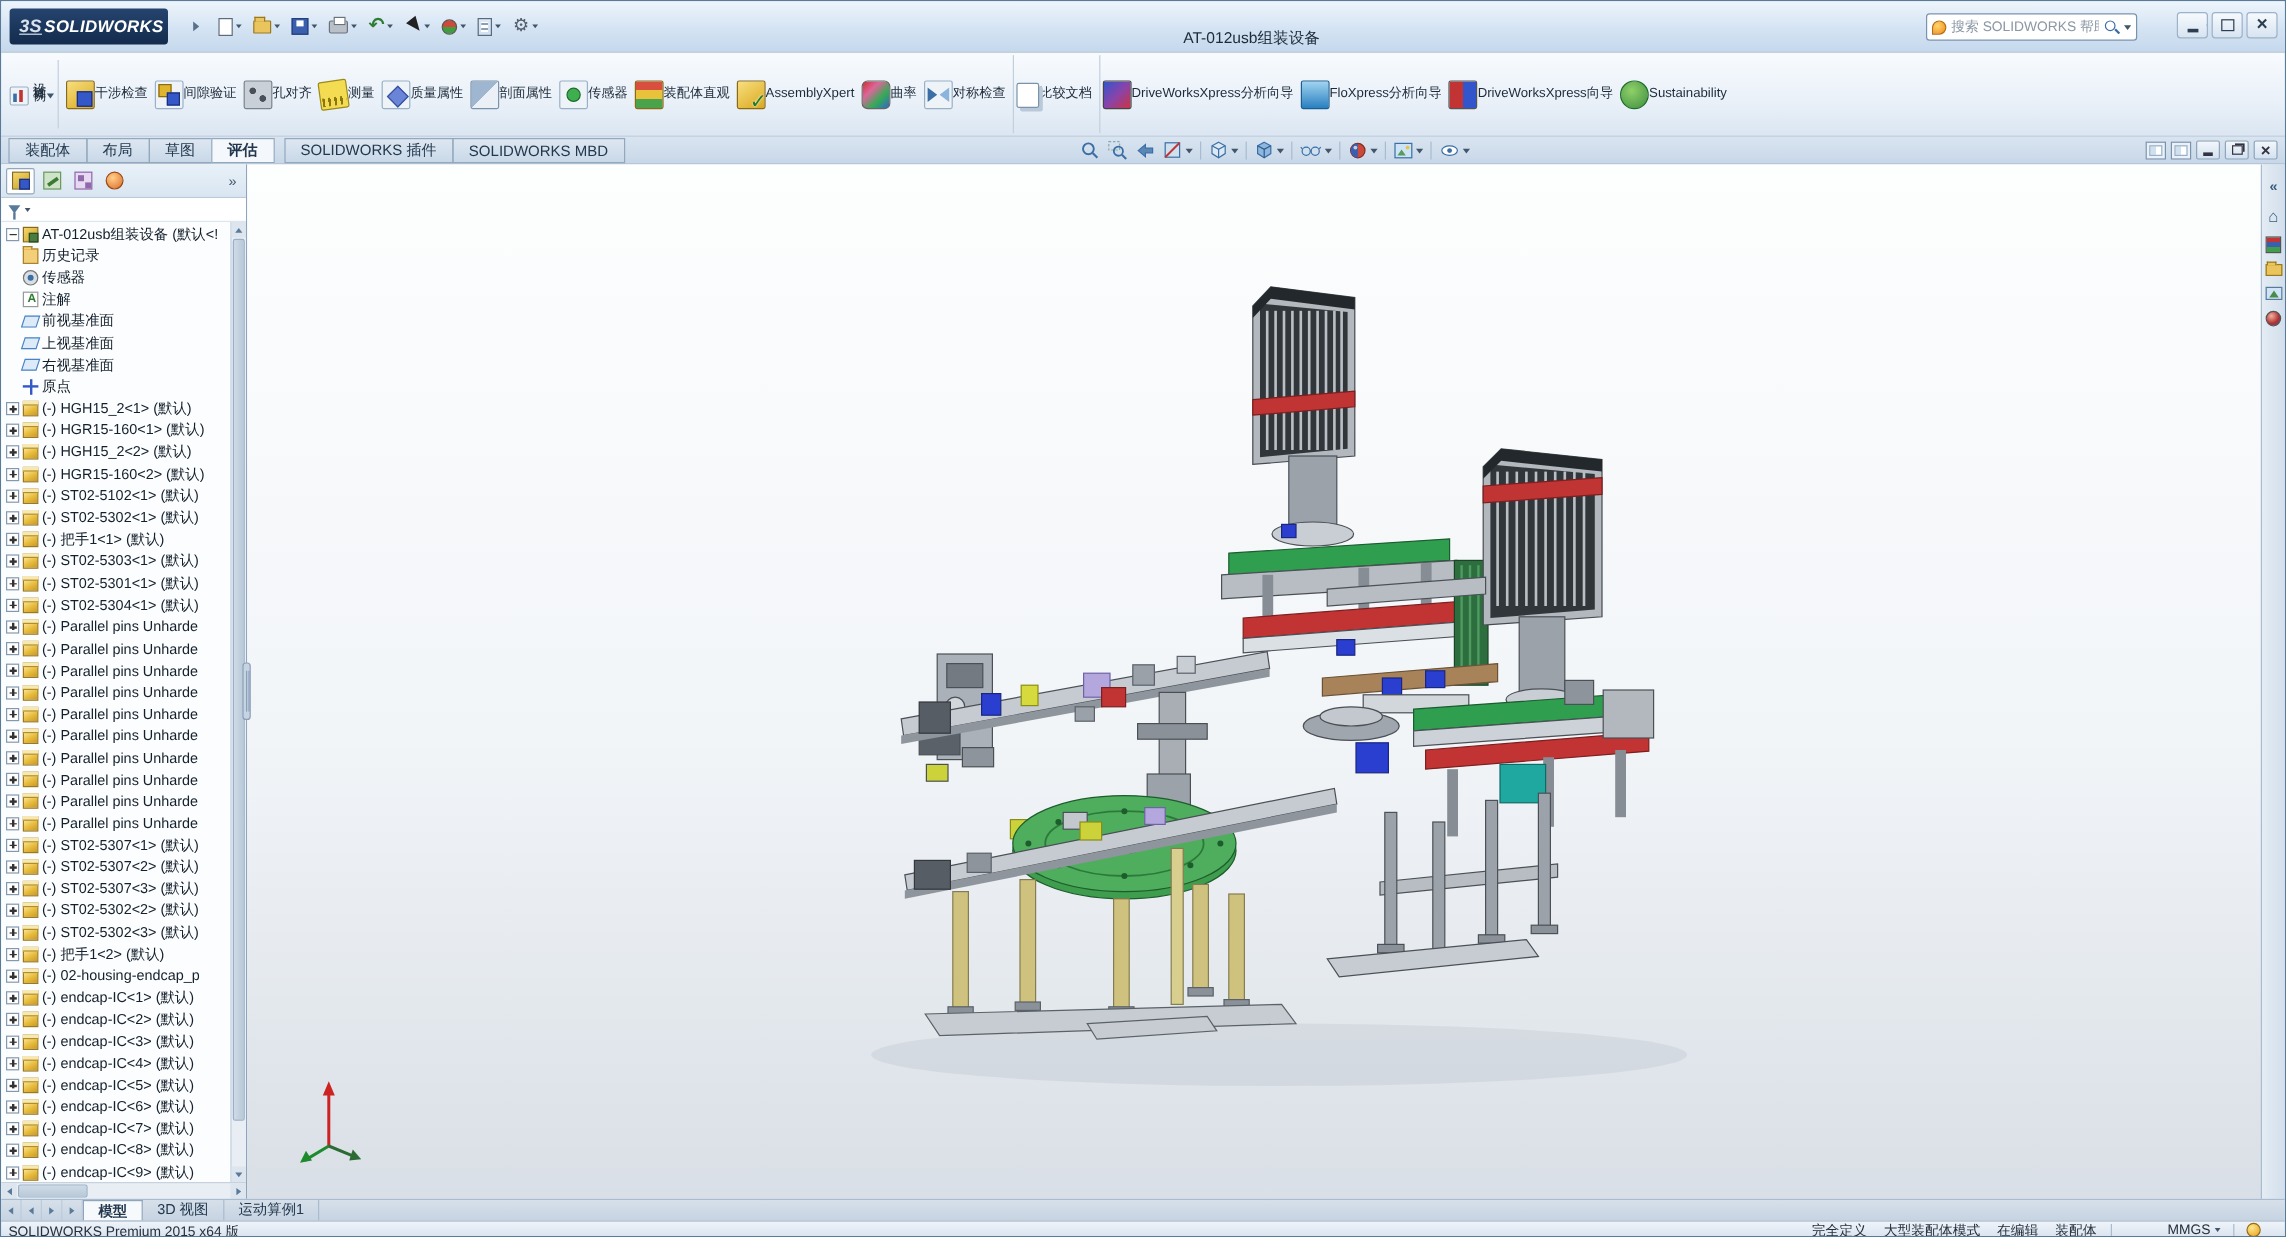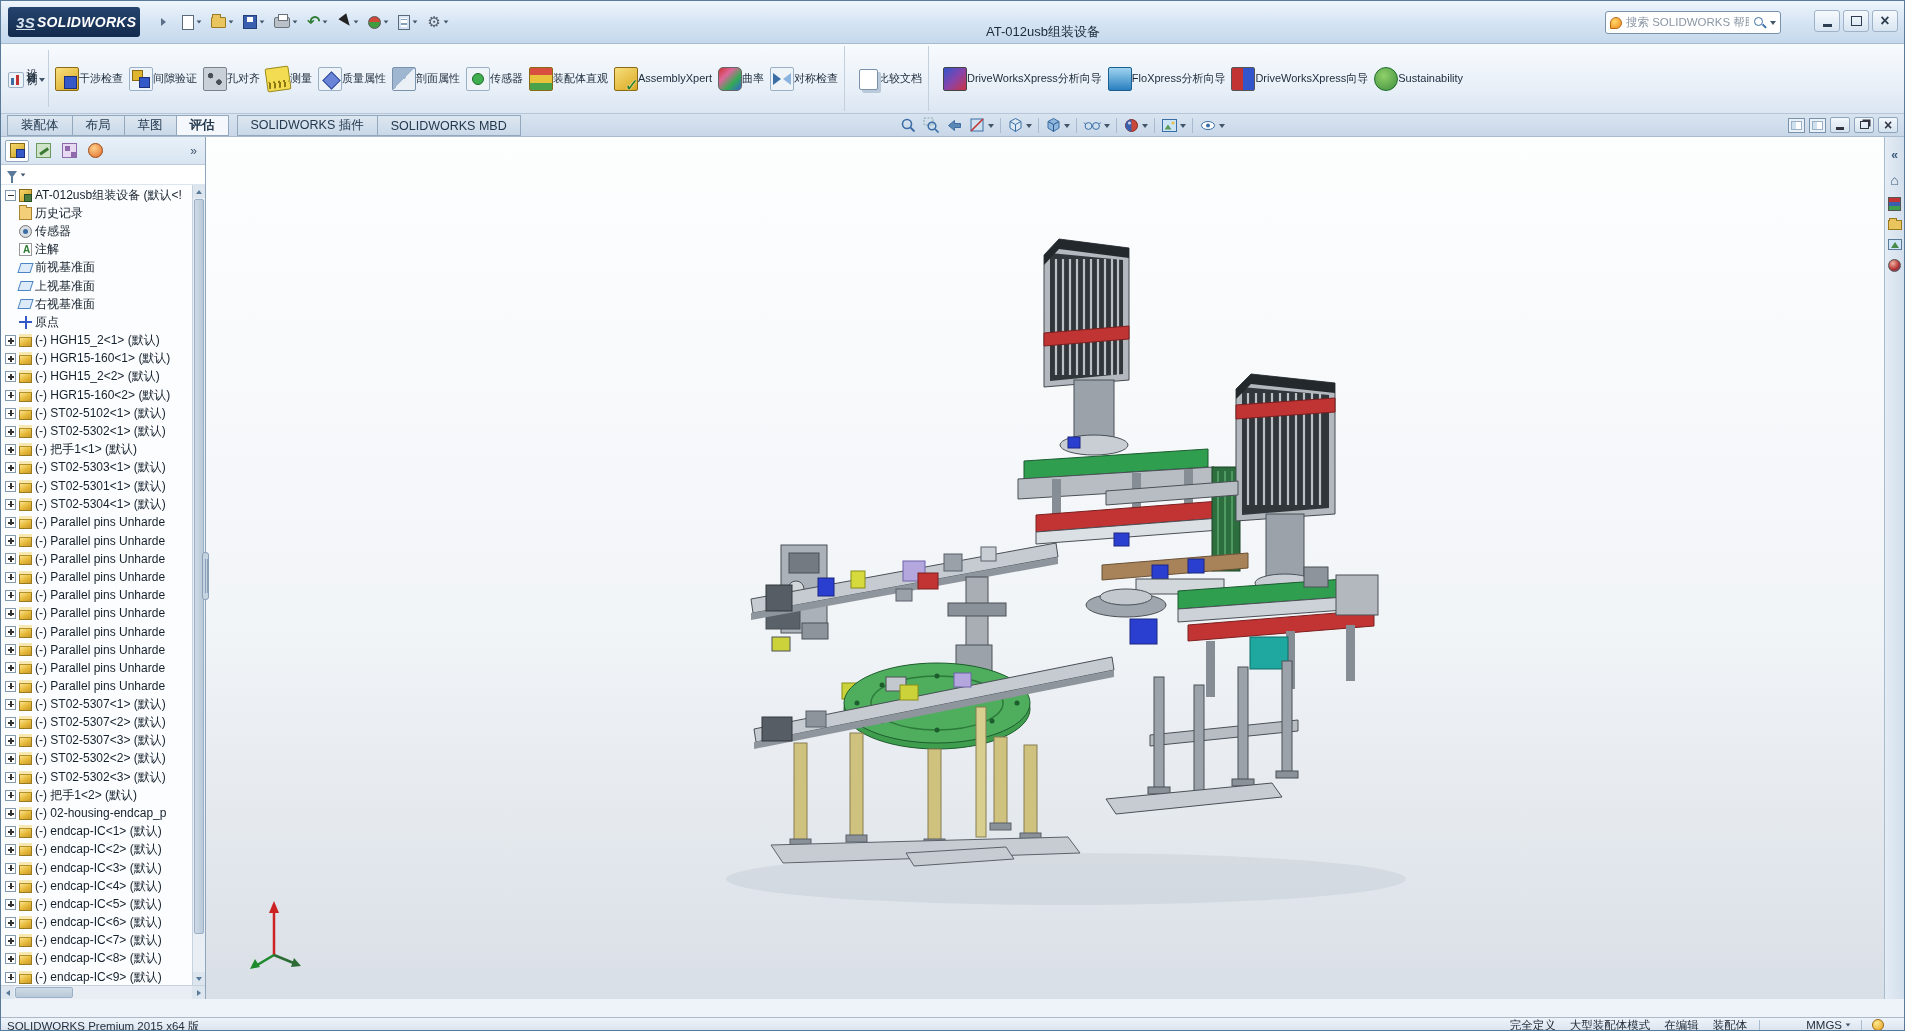--- a/index.html
+++ b/index.html
@@ -42,21 +42,21 @@
   .winbtns{position:absolute;right:6px;top:9px;display:flex;gap:3px;}
   .wbtn{width:26px;height:22px;border:1px solid #9fb2c8;border-radius:3px;background:linear-gradient(180deg,#f6fafd,#d7e4f1);display:flex;align-items:center;justify-content:center;position:relative;}
   .wbtn.min::after{content:"";width:9px;height:3px;background:#2c3e50;margin-top:8px;}
   .wbtn.max::after{content:"";width:9px;height:8px;border:1.6px solid #2c3e50;}
   .wbtn.close::after{content:"×";font-size:16px;font-weight:bold;color:#2c3e50;line-height:14px;}
 
   
   .ribbon{position:absolute;left:0;top:43px;width:100%;height:70px;background:linear-gradient(180deg,#f8fbfe 0%,#e9f0f8 60%,#dbe6f2 100%);border-bottom:1px solid #b6c6d8;display:flex;align-items:stretch;padding:2px 0 2px 4px;}
   .rbtn{display:flex;flex-direction:row;align-items:center;justify-content:flex-start;min-width:46px;padding:1px 3px;border-radius:3px;}
   .rbtn .rl{font-size:11px;line-height:12.5px;color:#1c2a3a;white-space:nowrap;text-align:center;}
-  .rbtn[data-sep="true"]{border-left:1px solid #c2cfdd;border-radius:0;margin-left:3px;padding-left:14px;}
+  .rbtn[data-sep="true"]{border-left:1px solid #c2cfdd;border-radius:0;margin-left:3px;padding-left:2px;}
   .vstudy{width:40px;min-width:40px;padding-top:3px;}
   .vstudy .vlabel{writing-mode:vertical-rl;font-size:11px;letter-spacing:2px;color:#1c2a3a;height:40px;margin:1px 0;}
   .rsep{width:1px;background:#c2cfdd;margin:4px 3px;}
   .ric{width:24px;height:24px;margin:3px auto 2px;position:relative;border-radius:2px;flex:none;}
   .ric[data-icon="design-study-icon"]{width:16px;height:16px;margin:0 auto;background:#eef3f8;border:1px solid #9ab0c6;}
   .ric[data-icon="design-study-icon"]::before{content:"";position:absolute;left:2px;bottom:2px;width:3px;height:7px;background:#3a6ea5;}
   .ric[data-icon="design-study-icon"]::after{content:"";position:absolute;left:7px;bottom:2px;width:3px;height:10px;background:#c23434;}
   .ric[data-icon="interference-detection-icon"]{background:linear-gradient(145deg,#f8df7e,#d9a820);border:1px solid #8a6a14;}
   .ric[data-icon="interference-detection-icon"]::after{content:"";position:absolute;right:1px;bottom:1px;width:11px;height:11px;background:#3558c9;border:1px solid #1c2f7a;}
   .ric[data-icon="clearance-verification-icon"]{background:#eef3f8;border:1px solid #9ab0c6;}
@@ -968,20 +968,49 @@
 
   <div class="taskpane">
     <span class="tpico chev"></span>
     <span class="tpico home"></span>
     <span class="tpico books"></span>
     <span class="tpico folder"></span>
     <span class="tpico palette"></span>
     <span class="tpico ball"></span>
   </div>
 
+  <div class="bottombar">
+    <div class="bnav">
+        <span class="tri-left"></span>
+      </div>
+    <div class="bnav">
+        <span class="tri-left"></span>
+      </div>
+    <div class="bnav">
+        <span class="tri-right"></span>
+      </div>
+    <div class="bnav">
+        <span class="tri-right"></span>
+      </div>
+    <div style="display:flex">
+
+        <div class="btab" data-active="true">
+          <span>模型</span>
+        </div>
+
+        <div class="btab" data-active="false">
+          <span>3D 视图</span>
+        </div>
+
+        <div class="btab" data-active="false">
+          <span>运动算例1</span>
+        </div>
+
+    </div>
+  </div>
 
   <div class="statusbar">
     <div class="sbleft">SOLIDWORKS Premium 2015 x64 版</div>
     <div class="sbright">
       <span class="sbitem">完全定义</span>
       <span class="sbitem">大型装配体模式</span>
       <span class="sbitem">在编辑</span>
       <span class="sbitem">装配体</span>
       <span class="sbsep"></span>
       <span class="units">

